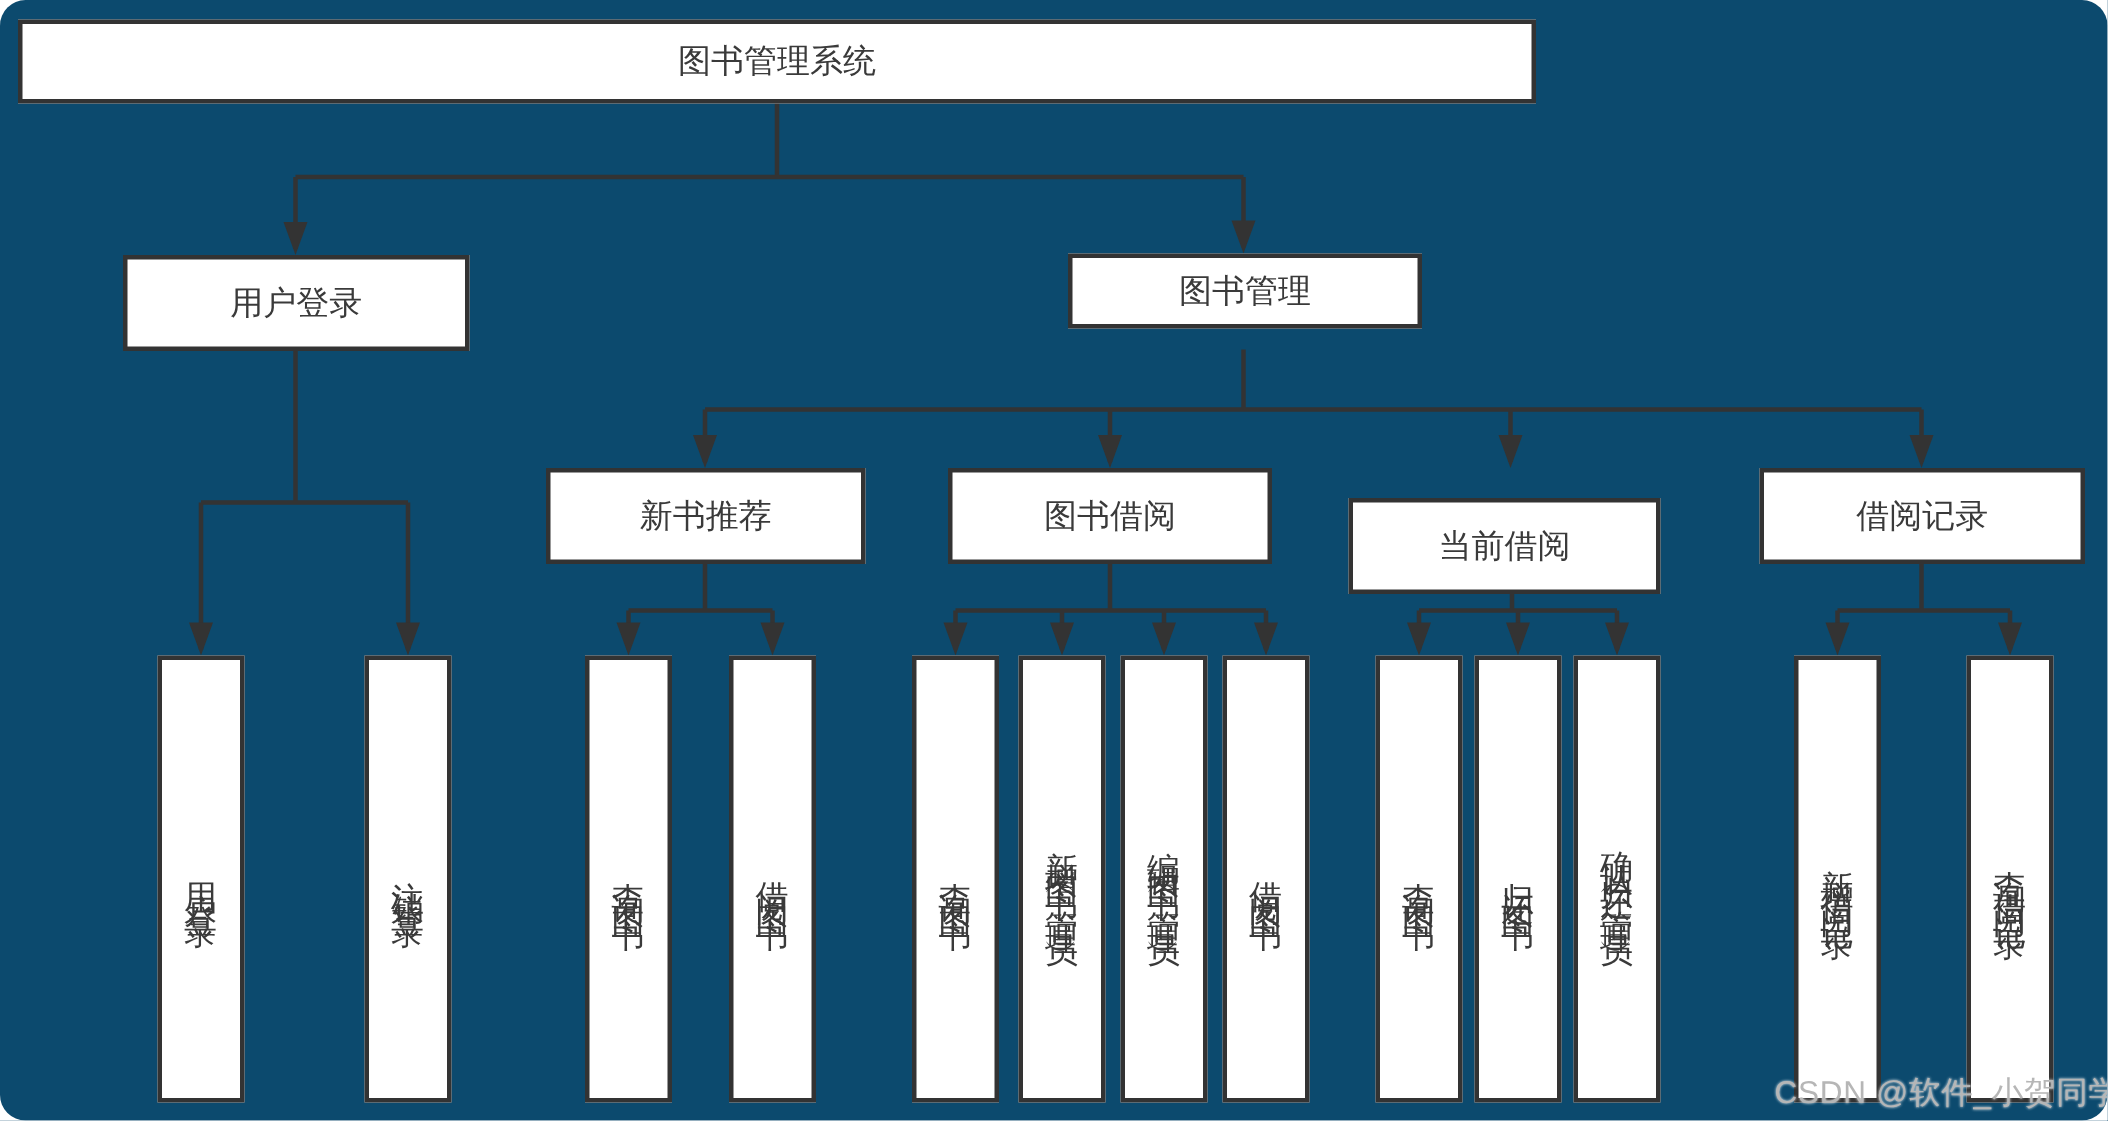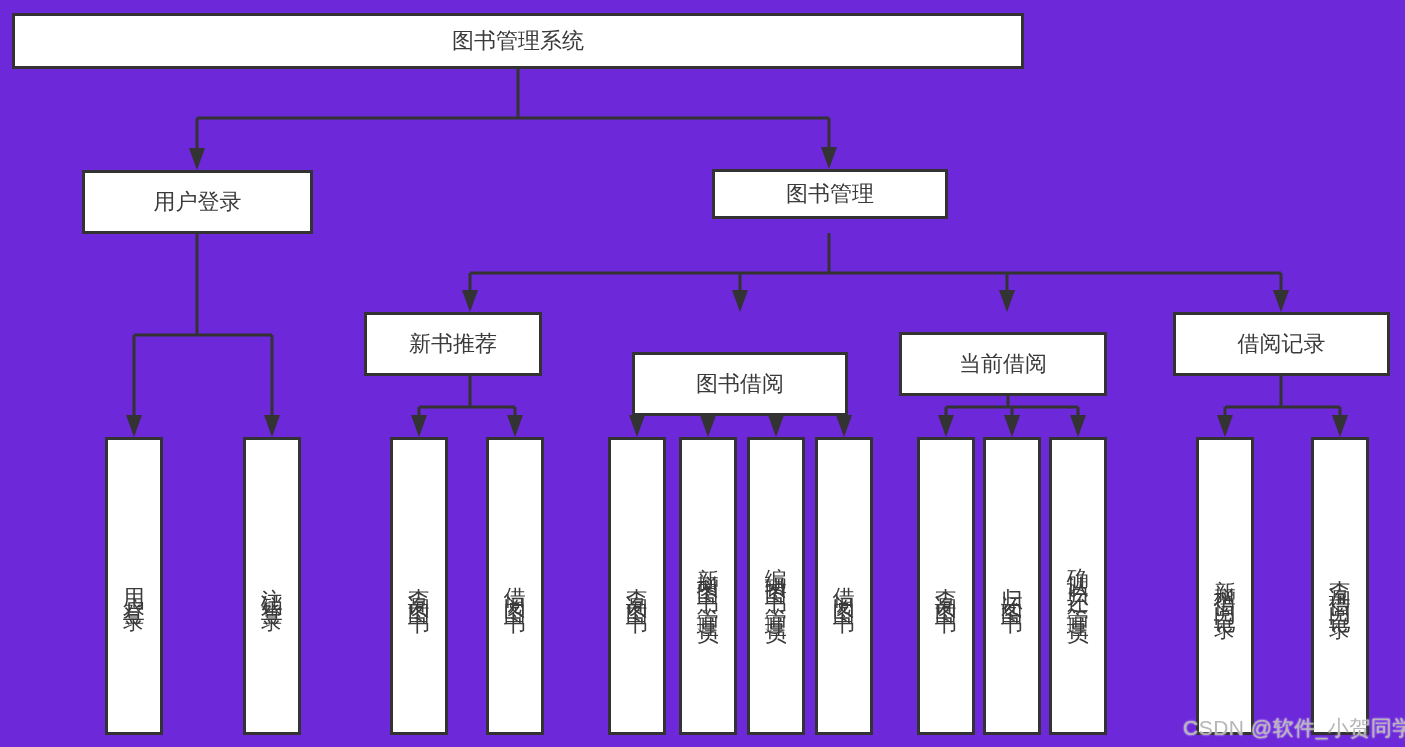--- a/index.html
+++ b/index.html
@@ -1,18 +1,18 @@
 <!DOCTYPE html>
 <html><head>
 <meta charset="utf-8">
 <style>
   html,body{margin:0;padding:0;background:#fff;}
   .canvas{
-    position:relative;width:1405px;height:747px;background:#6d28d9;overflow:hidden;
-    font-family:"Liberation Sans","DejaVu Sans",sans-serif;color:#383838;
+    position:relative;width:1405px;height:747px;background:#0c4a6e;overflow:hidden;
+    font-family:"Liberation Sans","DejaVu Sans",sans-serif;color:#383838;border-radius:17px;
   }
   .wires{position:absolute;left:0;top:0;width:1405px;height:747px;}
   .box{
     position:absolute;box-sizing:border-box;border:3px solid #333333;background:#ffffff;
     display:flex;align-items:center;justify-content:center;
     font-size:22px;color:#3a3a3a;white-space:nowrap;z-index:2;
   }
   .leaf span{
     writing-mode:vertical-rl;text-orientation:mixed;
     letter-spacing:8px;line-height:1.15;font-size:22px;
@@ -59,22 +59,22 @@
       <polygon points="1217,415 1233,415 1225,437"></polygon>
       <polygon points="1332,415 1348,415 1340,437"></polygon>
     </g>
   </svg>
 
   <div class="box" style="left:12px;top:13px;width:1012px;height:56px;">图书管理系统</div>
 
   <div class="box" style="left:82px;top:170px;width:231px;height:64px;">用户登录</div>
   <div class="box" style="left:712px;top:169px;width:236px;height:50px;">图书管理</div>
 
-  <div class="box" style="left:364px;top:312px;width:178px;height:64px;">新书推荐</div>
-  <div class="box" style="left:632px;top:312px;width:216px;height:64px;margin-top:40px;">图书借阅</div>
+  <div class="box" style="left:364px;top:312px;width:213px;height:64px;">新书推荐</div>
+  <div class="box" style="left:632px;top:312px;width:216px;height:64px;">图书借阅</div>
   <div class="box" style="left:899px;top:296px;width:208px;height:64px;margin-top:36px;">当前借阅</div>
   <div class="box" style="left:1173px;top:312px;width:217px;height:64px;">借阅记录</div>
 
   <div class="box leaf" style="left:105px;top:437px;width:58px;height:298px;">
       <span>用户登录</span>
     </div>
   <div class="box leaf" style="left:243px;top:437px;width:58px;height:298px;">
       <span>注销登录</span>
     </div>
 

